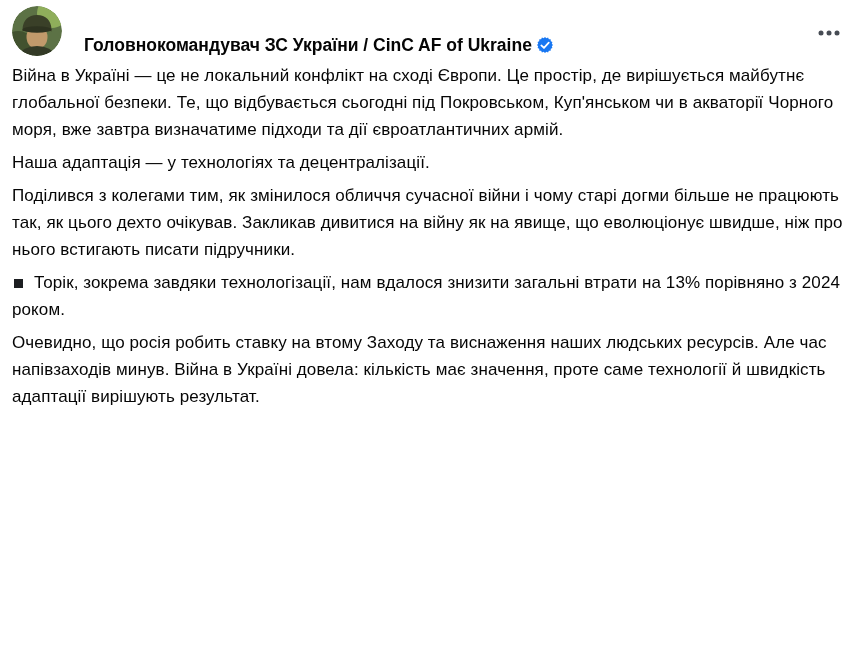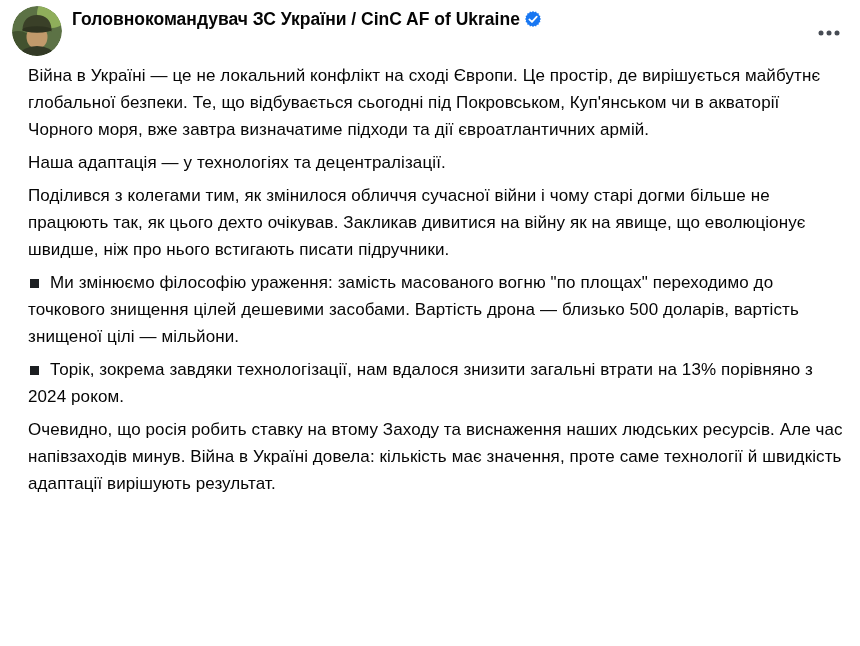--- a/index.html
+++ b/index.html
@@ -5,21 +5,21 @@
   html, body {
     margin: 0; padding: 0;
     width: 860px; height: 646px;
     background: #ffffff;
     font-family: "Liberation Sans", "DejaVu Sans", sans-serif;
     color: #050505;
     overflow: hidden;
   }
   .post { padding: 6px 12px 0 12px; }
 
-  .header { display: flex; align-items: flex-start; position: relative; margin-bottom: 0; }
+  .header { display: flex; align-items: flex-end; position: relative; margin-bottom: 0; gap: 12px; }
   .avatar {
     width: 50px; height: 50px; border-radius: 50%;
     overflow: hidden; flex: 0 0 50px; cursor: pointer;
   }
   .avatar svg { display: block; width: 50px; height: 50px; }
   .header-text { margin-left: 10px; padding-top: 2px; min-width: 0; }
   .author-row { display: flex; align-items: center; }
   .author {
     font-size: 17.5px; font-weight: bold; line-height: 22px;
     color: #050505; cursor: pointer; white-space: nowrap;
@@ -36,21 +36,21 @@
 
   .more-btn {
     position: absolute; right: 0; top: 14px;
     background: none; border: none; padding: 10px 8px;
     border-radius: 50%; cursor: pointer; line-height: 0;
   }
 
   .body { margin-top: 6px; }
   .body p {
     font-size: 17px; line-height: 27px;
-    margin: 0 0 6px 16px; letter-spacing: 0.1px;
+    margin: 0 0 6px 0; letter-spacing: 0.1px;
   }
   .bullet {
     display: inline-block; width: 9px; height: 9px;
     background: #1c1e21; margin-right: 11px; margin-left: 2px;
     vertical-align: baseline;
   }
 </style>
 </head>
 <body>
 
@@ -96,18 +96,17 @@
         <circle cx="19" cy="3" r="2.5" fill="#474c54"></circle>
       </svg>
     </button>
 
   </div>
 
   <div class="body">
       <p>Війна в Україні — це не локальний конфлікт на сході Європи. Це простір, де вирішується майбутнє глобальної безпеки. Те, що відбувається сьогодні під Покровськом, Куп'янськом чи в акваторії Чорного моря, вже завтра визначатиме підходи та дії євроатлантичних армій.</p>
       <p>Наша адаптація — у технологіях та децентралізації.</p>
       <p>Поділився з колегами тим, як змінилося обличчя сучасної війни і чому старі догми більше не працюють так, як цього дехто очікував. Закликав дивитися на війну як на явище, що еволюціонує швидше, ніж про нього встигають писати підручники.</p>
-      <p><span class="bullet"></span>Ми змінюємо філософію ураження: замість масованого вогню "по площах" переходимо до точкового знищення цілей дешевими засобами. Вартість дрона — близько 500 доларів, вартість знищеної цілі — мільйони.</p>
       <p><span class="bullet"></span>Торік, зокрема завдяки технологізації, нам вдалося знизити загальні втрати на 13% порівняно з 2024 роком.</p>
       <p>Очевидно, що росія робить ставку на втому Заходу та виснаження наших людських ресурсів. Але час напівзаходів минув. Війна в Україні довела: кількість має значення, проте саме технології й швидкість адаптації вирішують результат.</p>
     </div>
 
 </div>
 
 </body></html>

